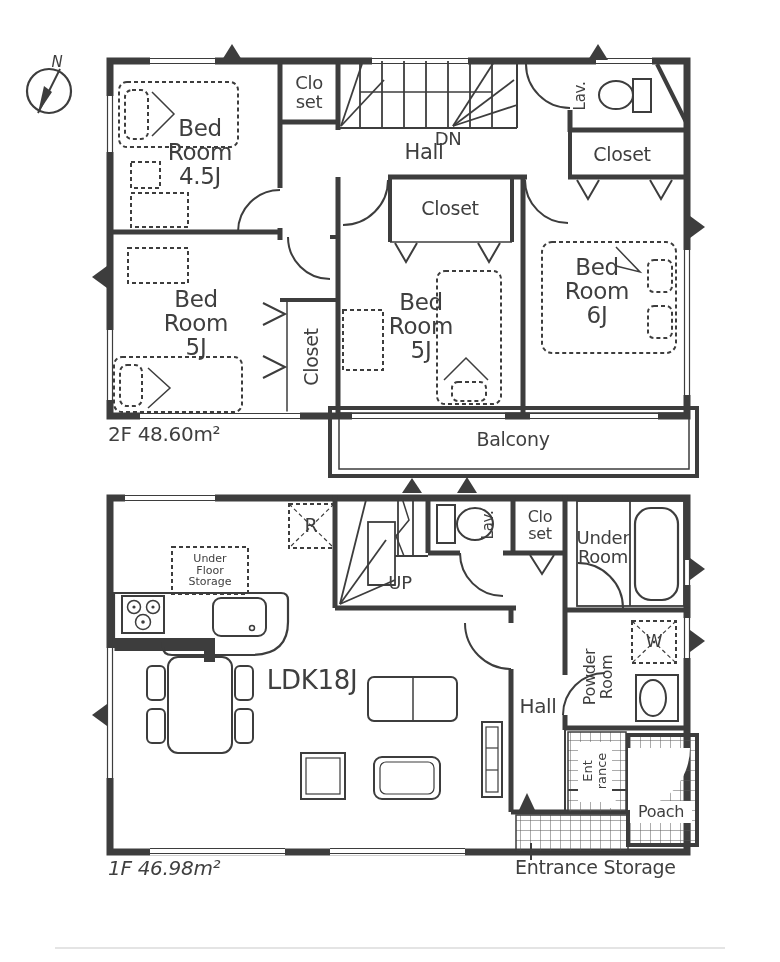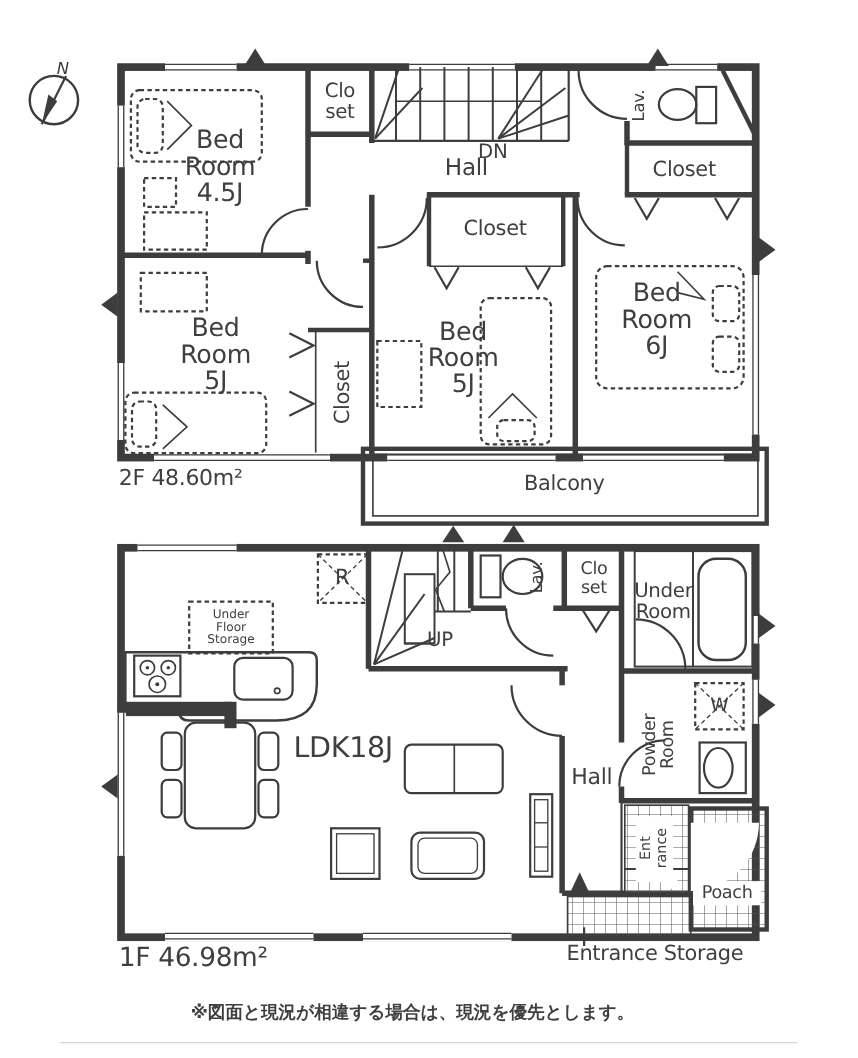--- a/index.html
+++ b/index.html
@@ -415,18 +415,17 @@
   </div>
   <div class="lbl" style="left:654px;top:642px;font-size:17px;">W</div>
   <div class="lbl" style="left:312px;top:681px;font-size:26px;">LDK18J</div>
   <div class="lbl" style="left:538px;top:706px;font-size:20px;">Hall</div>
   <div class="lbl rot" style="left:595px;top:771px;font-size:13px;letter-spacing:0;">
     <span>Ent</span>
     <span>rance</span>
   </div>
   <div class="lbl" style="left:661px;top:812px;font-size:16px;text-align:center;">Poach</div>
   <div class="lbl anch" style="left:503px;top:858px;font-size:19px;margin-left:12px;">Entrance Storage</div>
-  <div class="lbl anch" style="left:108px;top:858px;font-size:24px;">1F 46.98m²</div>
-
-  <div class="lbl bold" style="left:375px;top:921px;font-size:16px;letter-spacing:0;">※図面と現況が相違する場合は、現況を優先とします。</div>
+  <div class="lbl anch" style="left:108px;top:858px;font-size:20px;font-style:italic;">1F 46.98m²</div>
+
 </div>
 
 </div>
 
 </body></html>

